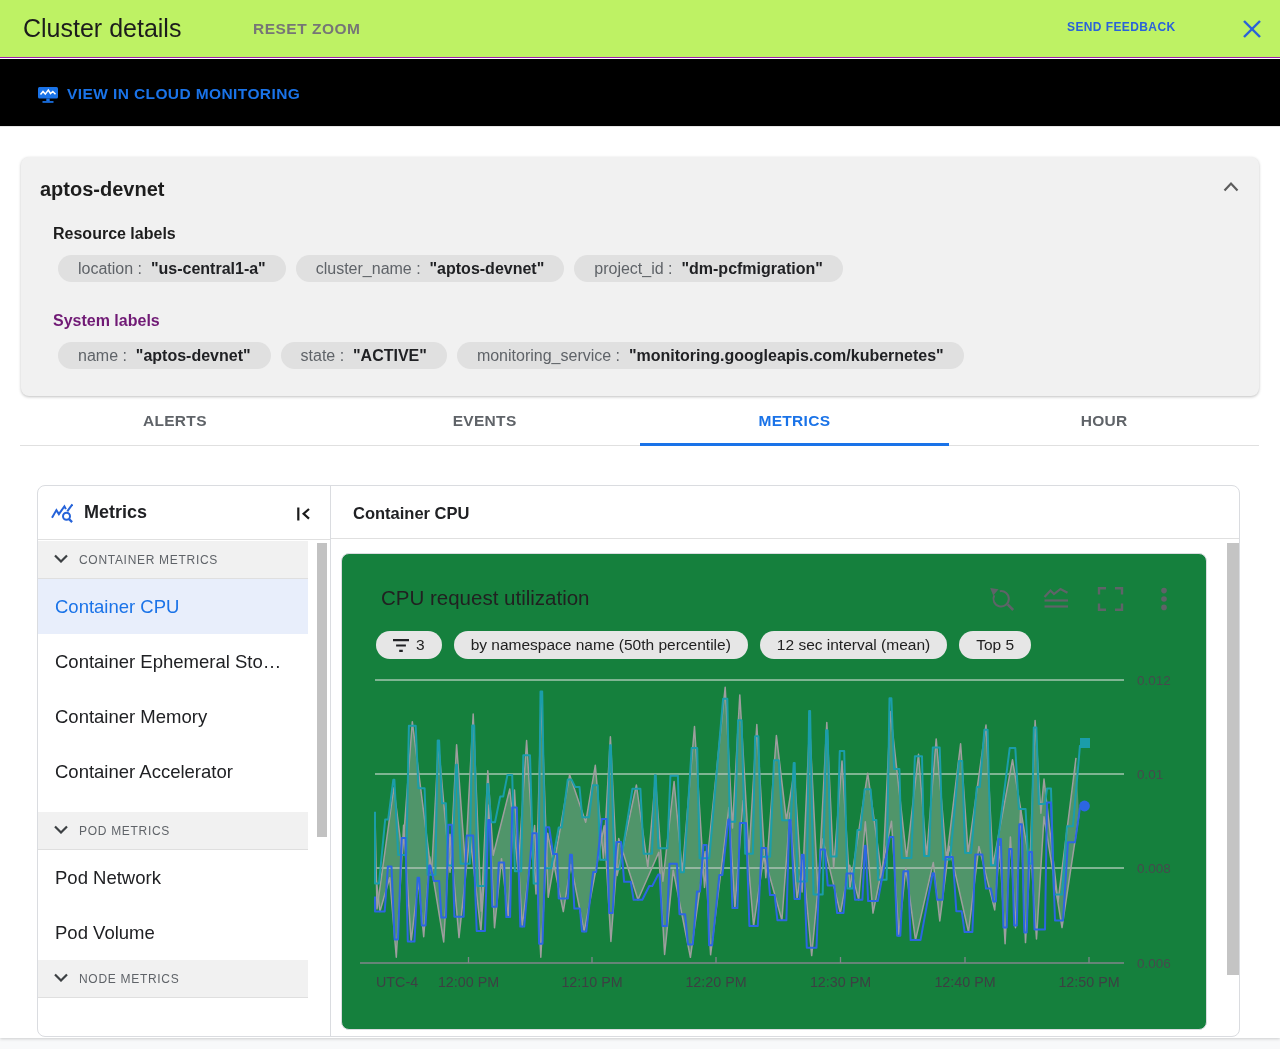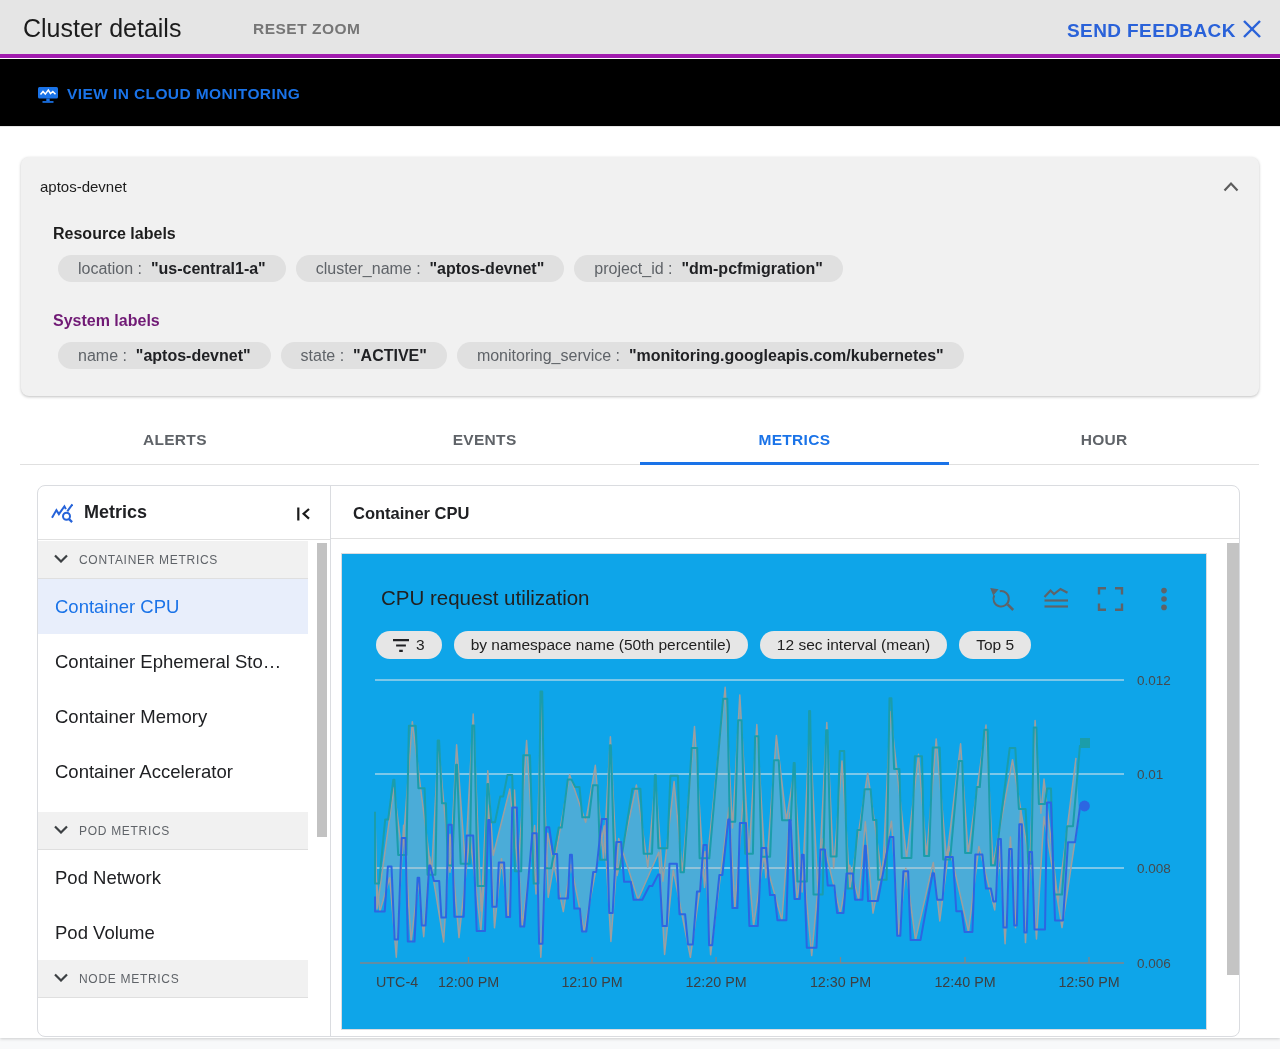--- a/index.html
+++ b/index.html
@@ -1,47 +1,47 @@
 <!DOCTYPE html>
 <html><head>
 <meta charset="utf-8">
 <style>
 * { margin:0; padding:0; box-sizing:border-box; }
 html,body { width:1280px; height:1049px; overflow:hidden; background:#f8f9fa; }
 body { font-family:"Liberation Sans", sans-serif; color:#212121; }
 .dialog { position:absolute; left:0; top:0; width:1280px; height:1038px; background:#fff; box-shadow:0 1px 3px rgba(0,0,0,.18); overflow:hidden; }
 
 
-.hdr { position:absolute; left:0; top:0; width:1280px; height:58px; border-bottom:4px solid #a21caf; background:#e5e5e5; }
+.hdr { position:absolute; left:0; top:0; width:1280px; height:58px; border-bottom:1px solid #a21caf; background:#bef264; }
 .hdr .title { position:absolute; left:23px; top:14px; font-size:25px; color:#1c1c1c; letter-spacing:0; }
 .hdr .resetzoom { position:absolute; left:253px; top:20px; font-size:15.5px; font-weight:700; color:#767676; letter-spacing:.5px; }
 .hdr .hour { position:absolute; left:392px; top:20px; font-size:15.5px; font-weight:700; color:#1a73e8; letter-spacing:.5px;margin-top:36px; }
 .hdr .caret { display:inline-block; width:0; height:0; border-left:5px solid transparent; border-right:5px solid transparent; border-top:6px solid #1a73e8; margin-left:10px; margin-bottom:1px; }
-.hdr .feedback { position:absolute; left:1067px; top:20px; font-size:19px; font-weight:700; color:#2a62d9; letter-spacing:.4px; }
+.hdr .feedback { position:absolute; left:1067px; top:20px; font-size:12px; font-weight:700; color:#2a62d9; letter-spacing:.4px; }
 .hdr .close { position:absolute; left:1241px; top:18px; width:22px; height:22px; }
 
 
 .toolbar { position:absolute; left:0; top:59px; width:1280px; height:68px; border-bottom:1px solid #e6e6e6; background:#000000; }
 .toolbar .link { position:absolute; left:38px; top:26px; font-size:15.5px; font-weight:700; color:#1a73e8; letter-spacing:.4px; }
 .toolbar .micon { display:inline-block; vertical-align:-4px; margin-right:9px; }
 
 
 .panel { position:absolute; left:21px; top:157px; width:1238px; height:239px; background:#f1f1f1; border-radius:8px; box-shadow:0 1px 3px rgba(0,0,0,.25); }
-.panel .pname { position:absolute; left:19px; top:21px; font-size:15px; font-weight:400; color:#1d1d1d; }
+.panel .pname { position:absolute; left:19px; top:21px; font-size:20px; font-weight:700; color:#1d1d1d; }
 .panel .chev { position:absolute; right:20px; top:24px; }
 .panel .sect1 { position:absolute; left:32px; top:68px; font-size:16px; font-weight:700; color:#1d1d1d; }
 .panel .sect2 { position:absolute; left:32px; top:155px; font-size:16px; font-weight:700; color:#701a75; }
 .chiprow { position:absolute; left:37px; display:flex; gap:10px; }
 .row1 { top:98px; }
 .row2 { top:185px; }
 .chip { height:27px; line-height:27px; background:#e0e0e0; border-radius:14px; padding:0 20px; font-size:16px; color:#5f6368; white-space:nowrap; }
 .chip b { color:#202124; font-weight:700; }
 
 
-.tabs { position:absolute; left:20px; top:403px; width:1239px; height:62px; border-bottom:1px solid #e0e0e0; display:flex;justify-content:center; }
+.tabs { position:absolute; left:20px; top:384px; width:1239px; height:62px; border-bottom:1px solid #e0e0e0; display:flex;justify-content:center; }
 .tab { flex:1; text-align:center; padding-top:30px; line-height:14px; font-size:15.5px; font-weight:700; color:#5f6368; letter-spacing:.3px; position:relative; }
 .tab.active { color:#1a73e8; }
 .tab.active:after { content:""; position:absolute; left:0; right:0; bottom:-1px; height:3px; background:#1a73e8; }
 
 
 .content { position:absolute; left:37px; top:485px; width:1203px; height:552px; border:1px solid #dadce0; border-radius:8px; background:#fff; overflow:hidden; }
 .sidebar { position:absolute; left:0; top:0; width:293px; height:553px; border-right:1px solid #dadce0; }
 .sb-hdr { position:absolute; left:0; top:0; width:292px; height:54px; border-bottom:1px solid #e0e0e0; }
 .sb-hdr .t { position:absolute; left:46px; top:16px; font-size:18px; font-weight:700; color:#202124; }
 .sb-list { position:absolute; left:0; top:55px; width:270px; }
@@ -49,21 +49,21 @@
 .sb-band .bt { position:absolute; left:41px; top:12px; font-size:12px; color:#5f6368; letter-spacing:.7px; }
 .sb-item { height:55px; line-height:55px; padding-left:17px; font-size:18.5px; color:#202124; white-space:nowrap; }
 .sb-item.sel { background:#e8eefb; color:#1a73e8; }
 .sb-scroll { position:absolute; left:279px; top:57px; width:10px; height:294px; background:#c2c2c2; }
 
 .main { position:absolute; left:293px; top:0; width:910px; height:553px; }
 .main-hdr { position:absolute; left:0; top:0; width:910px; height:53px; border-bottom:1px solid #e0e0e0; }
 .main-hdr .t { position:absolute; left:22px; top:18px; font-size:16.5px; font-weight:700; color:#202124; }
 .main-scroll { position:absolute; left:896px; top:57px; width:12px; height:432px; background:#c4c4c4; }
 
-.card { position:absolute; left:10px; top:67px; width:866px; height:477px; border:1px solid #dadce0; border-radius:0; background:#0ea5e9; }
+.card { position:absolute; left:10px; top:67px; width:866px; height:477px; border:1px solid #dadce0; border-radius:8px; background:#15803d; }
 .card .ct { position:absolute; left:39px; top:32px; font-size:20.5px; color:#212121; }
 .cicons { position:absolute; right:64px; top:33px; }
 .chips2 { position:absolute; left:34px; top:77px; display:flex; gap:12px; }
 .chip2 { height:28px; line-height:28px; background:#e6e6e6; border-radius:14px; padding:0 17px; font-size:15.5px; color:#212121; white-space:nowrap; }
 
 
 .chart { position:absolute; left:0; top:108px; }
 </style>
 </head>
 <body>

